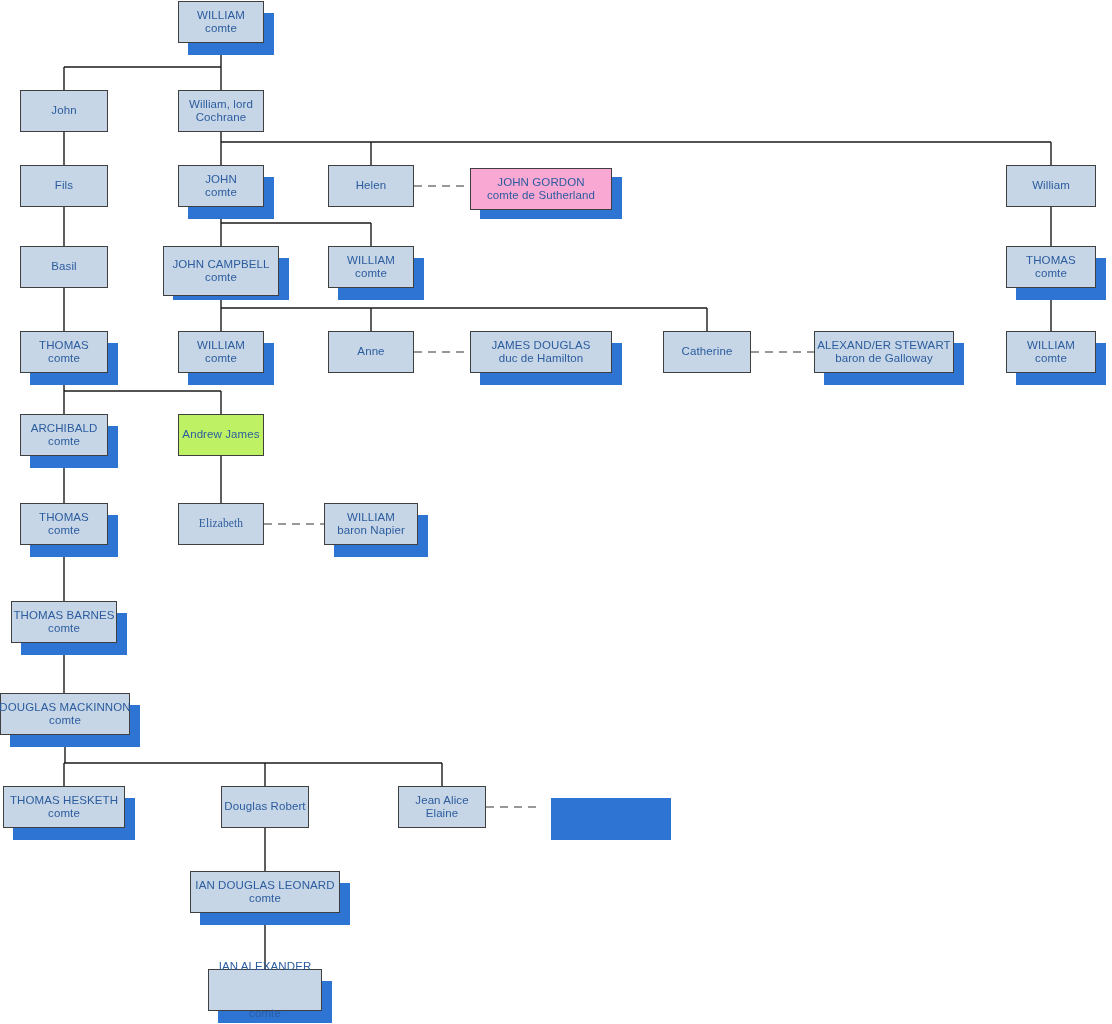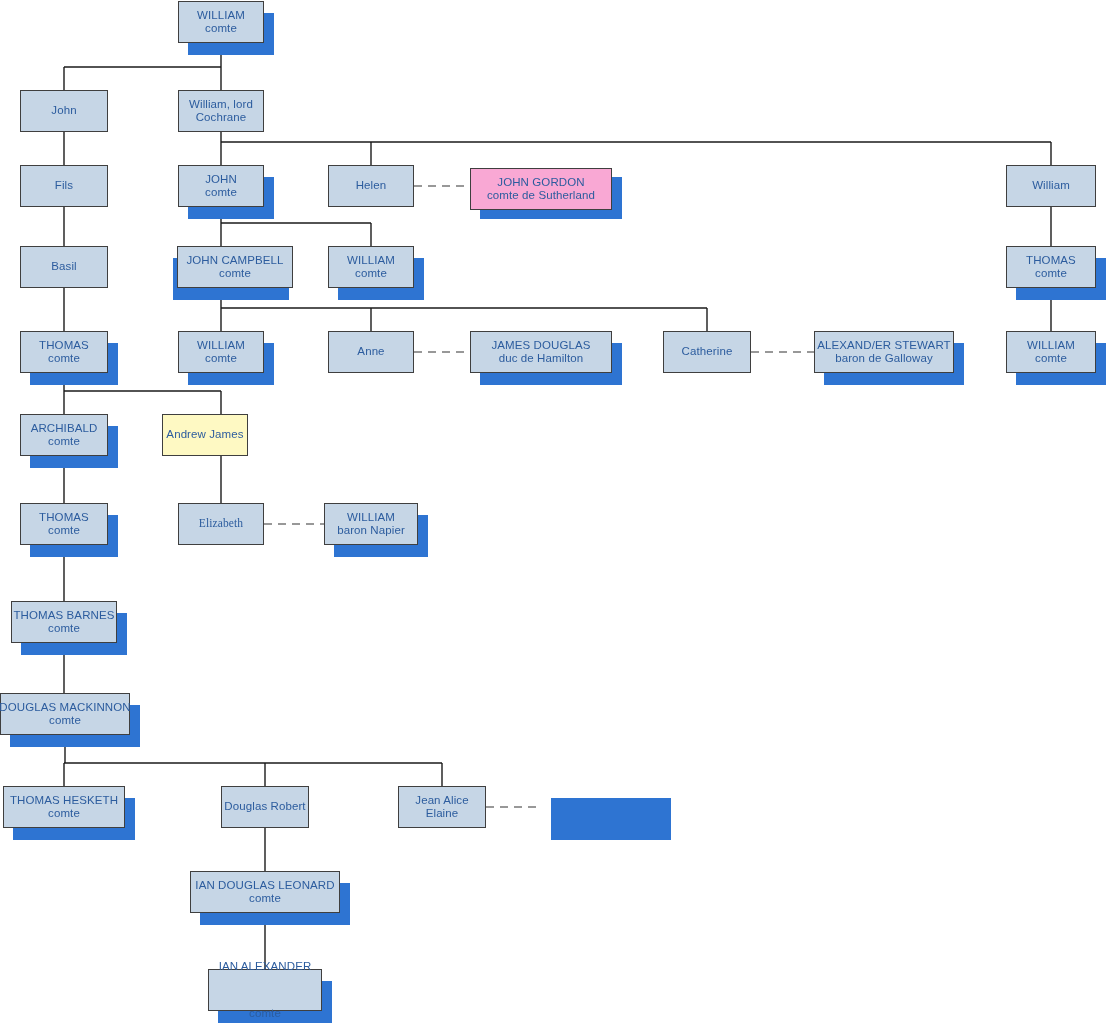--- a/index.html
+++ b/index.html
@@ -148,21 +148,21 @@
     <div class="node" style="left: 470px; top: 168px; width: 142px; height: 42px; background: #f9a8d4; border-color: rgb(63, 63, 63); color: rgb(44, 92, 158);">
       <span class="nm">JOHN GORDON</span>
       <span class="ti">comte de Sutherland</span>
     </div>
     <div class="node" style="left: 1006px; top: 165px; width: 90px; height: 42px; background: rgb(198, 214, 230); border-color: rgb(63, 63, 63); color: rgb(44, 92, 158);">
       <span class="nm">William</span>
     </div>
     <div class="node" style="left: 20px; top: 246px; width: 88px; height: 42px; background: rgb(198, 214, 230); border-color: rgb(63, 63, 63); color: rgb(44, 92, 158);">
       <span class="nm">Basil</span>
     </div>
-    <div class="node" style="left: 163px; top: 246px; width: 116px; height: 42px; background: rgb(198, 214, 230); border-color: rgb(63, 63, 63); color: rgb(44, 92, 158); margin-left: 14px;">
+    <div class="node" style="left: 163px; top: 246px; width: 116px; height: 50px; background: rgb(198, 214, 230); border-color: rgb(63, 63, 63); color: rgb(44, 92, 158);">
       <span class="nm">JOHN CAMPBELL</span>
       <span class="ti">comte</span>
     </div>
     <div class="node" style="left: 328px; top: 246px; width: 86px; height: 42px; background: rgb(198, 214, 230); border-color: rgb(63, 63, 63); color: rgb(44, 92, 158);">
       <span class="nm">WILLIAM</span>
       <span class="ti">comte</span>
     </div>
     <div class="node" style="left: 1006px; top: 246px; width: 90px; height: 42px; background: rgb(198, 214, 230); border-color: rgb(63, 63, 63); color: rgb(44, 92, 158);">
       <span class="nm">THOMAS</span>
       <span class="ti">comte</span>
@@ -190,21 +190,21 @@
       <span class="ti">baron de Galloway</span>
     </div>
     <div class="node" style="left: 1006px; top: 331px; width: 90px; height: 42px; background: rgb(198, 214, 230); border-color: rgb(63, 63, 63); color: rgb(44, 92, 158);">
       <span class="nm">WILLIAM</span>
       <span class="ti">comte</span>
     </div>
     <div class="node" style="left: 20px; top: 414px; width: 88px; height: 42px; background: rgb(198, 214, 230); border-color: rgb(63, 63, 63); color: rgb(44, 92, 158);">
       <span class="nm">ARCHIBALD</span>
       <span class="ti">comte</span>
     </div>
-    <div class="node" style="left: 162px; top: 414px; width: 86px; height: 42px; background: #fef9c3; border-color: rgb(63, 63, 63); color: rgb(44, 92, 158);">
+    <div class="node" style="left: 178px; top: 414px; width: 86px; height: 42px; background: #bef264; border-color: rgb(63, 63, 63); color: rgb(44, 92, 158);">
       <span class="nm">Andrew James</span>
     </div>
     <div class="node" style="left: 20px; top: 503px; width: 88px; height: 42px; background: rgb(198, 214, 230); border-color: rgb(63, 63, 63); color: rgb(44, 92, 158);">
       <span class="nm">THOMAS</span>
       <span class="ti">comte</span>
     </div>
     <div class="node" style="left: 178px; top: 503px; width: 86px; height: 42px; background: rgb(198, 214, 230); border-color: rgb(63, 63, 63); color: rgb(44, 92, 158); font-family: Liberation Serif, serif;">
       <span class="nm">Elizabeth</span>
     </div>
     <div class="node" style="left: 324px; top: 503px; width: 94px; height: 42px; background: rgb(198, 214, 230); border-color: rgb(63, 63, 63); color: rgb(44, 92, 158);">

